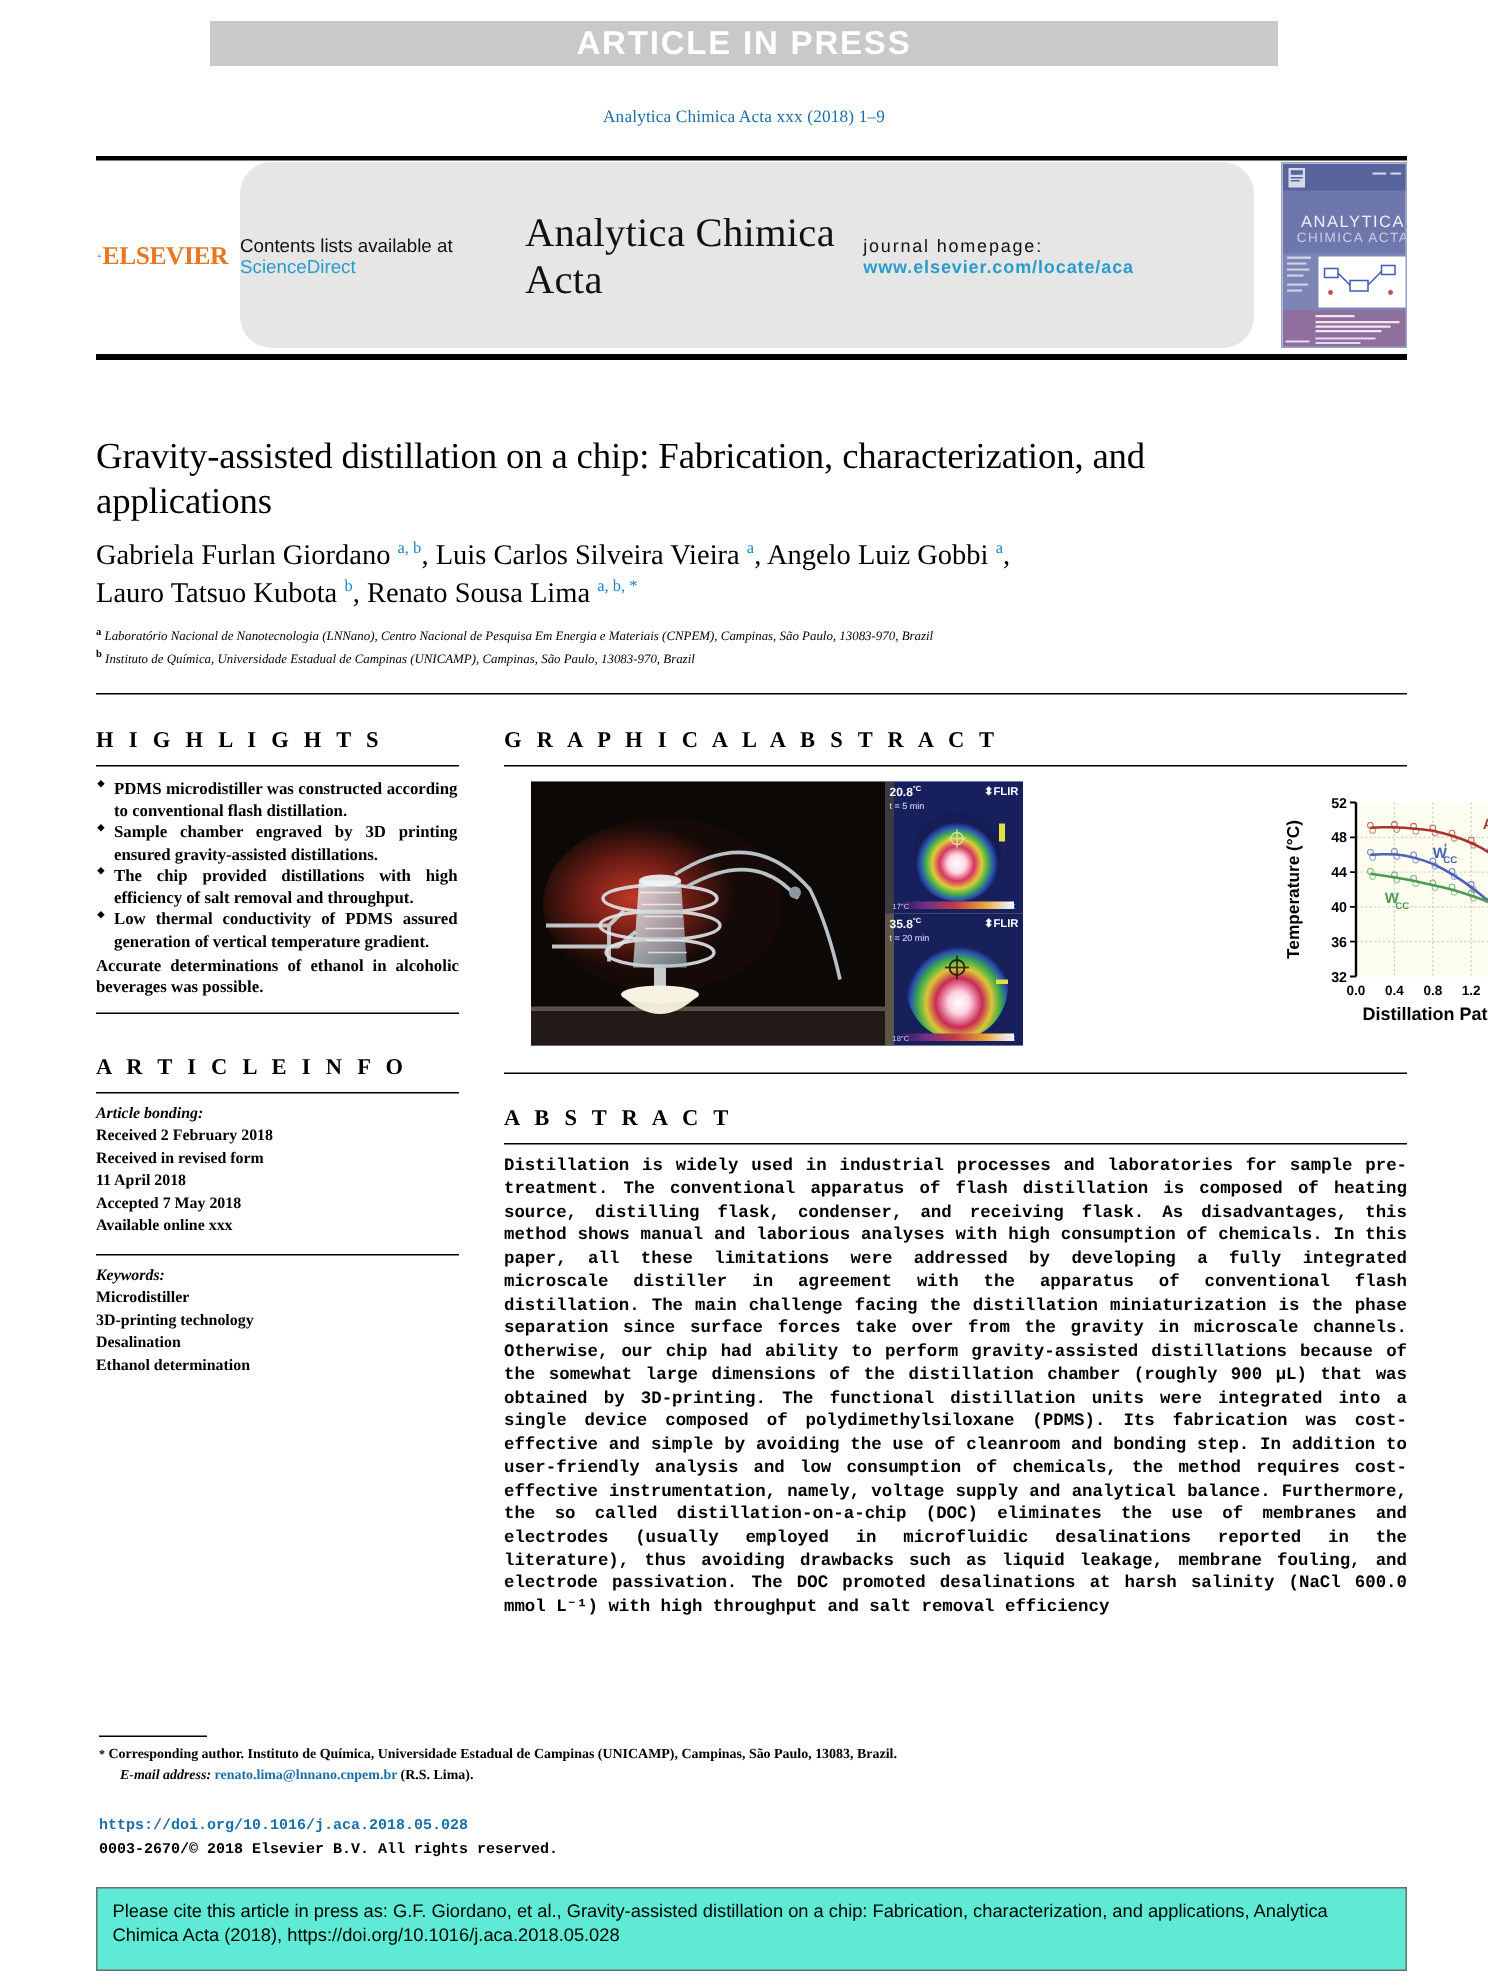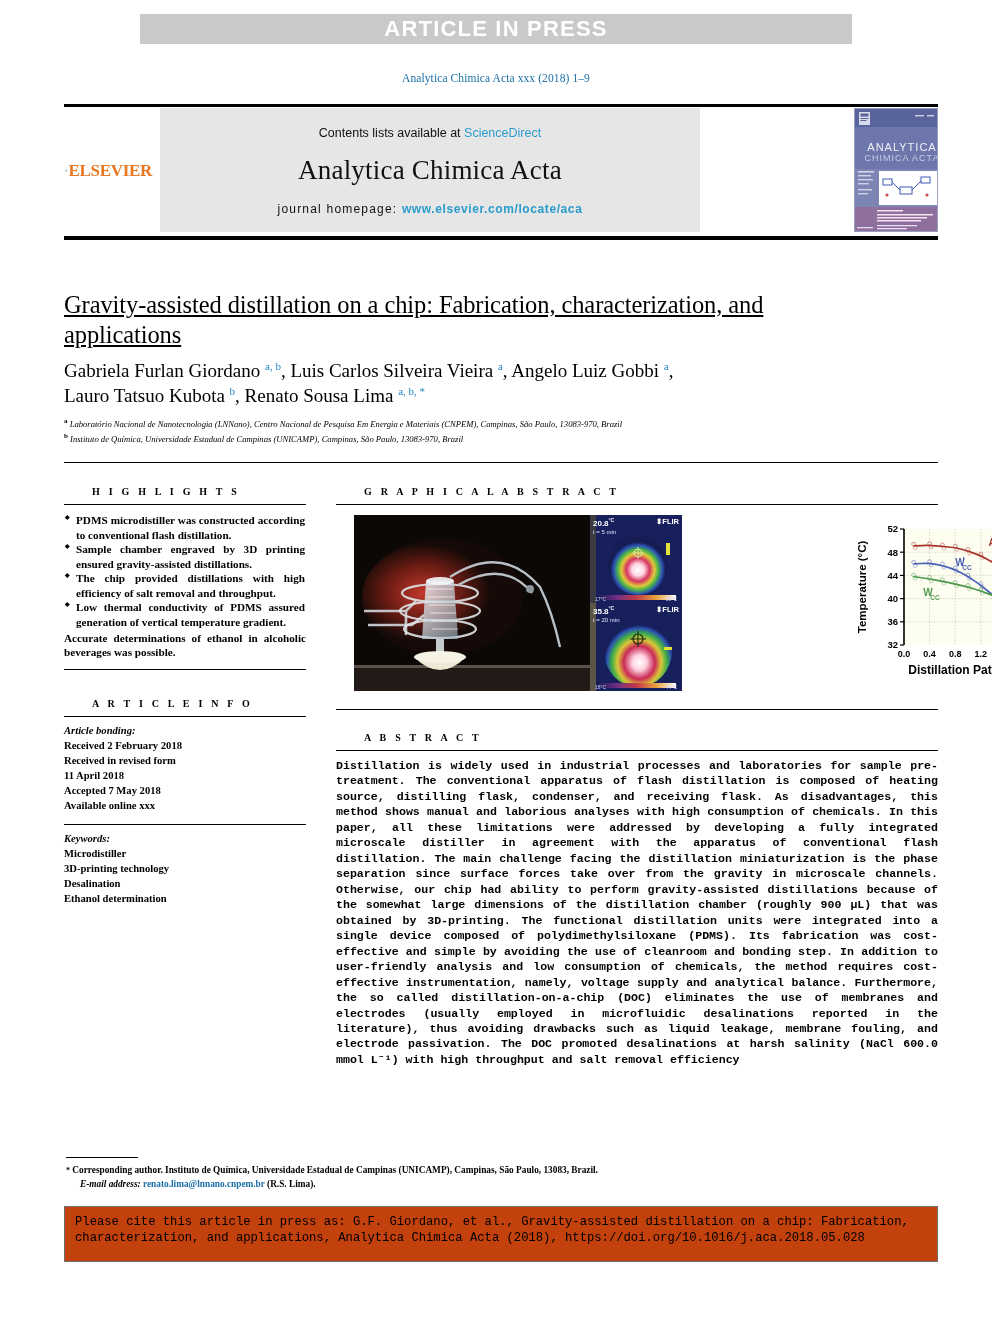--- a/index.html
+++ b/index.html
@@ -40,59 +40,59 @@
     position:absolute; left:0; top:0; width:88px; height:124px;
     display:flex; flex-direction:row; align-items:center; justify-content:flex-end;
     background:#fff;
   }
   .tree { width:78px; height:96px; display:block; }
   .elsevier-word {
     font-family:"Liberation Serif", serif; font-weight:bold; font-size:17px;
     color:#E87722; letter-spacing:-.3px; line-height:1; margin-top:1px;
   }
   .mh-center {
-    position:absolute; left:96px; top:0; width:540px; height:124px;
-    background:#e6e6e6; display:flex; flex-direction:column;
-    align-items:center; justify-content:space-around; padding:10px 0 8px;
+    position:absolute; left:96px; top:0; width:676px; height:124px;
+    background:#e6e6e6; display:flex; flex-direction:row;
+    align-items:center; justify-content:space-around; padding:10px 0 8px;border-radius:21px;
   }
   .mh-contents { font-family:"Liberation Sans", sans-serif; font-size:12.5px; color:#111; }
   .mh-contents .sd { color:#2a9ccc; }
   .mh-title { font-family:"Liberation Serif", serif; font-size:27px; color:#111; letter-spacing:.2px; }
   .mh-home { font-family:"Liberation Sans", sans-serif; font-size:12px; color:#111; letter-spacing:1.2px;}
   .mh-home .url { color:#2a9ccc; font-weight:bold; letter-spacing:.6px;}
   .mh-cover {
     position:absolute; right:0; top:0; width:84px; height:124px; overflow:hidden;
     border:1px solid #9aa0c0;
   }
 
   
   .title {
     position:absolute; left:64px; top:290px; width:810px;
     font-family:"Liberation Serif", serif; font-size:24.5px; line-height:1.22;
-    color:#000; letter-spacing:-.1px;text-decoration:underline;
+    color:#000; letter-spacing:-.1px;
   }
   .authors {
     position:absolute; left:64px; top:358px; width:820px;
     font-family:"Liberation Serif", serif; font-size:19px; line-height:1.33; color:#000;
   }
   .authors sup { color:#1f87c4; font-size:11px; vertical-align:super; }
   .affils {
     position:absolute; left:64px; top:416px; width:840px;
     font-family:"Liberation Serif", serif; font-style:italic; font-size:8.6px;
     line-height:1.52; color:#000;
   }
   .affils sup { font-style:normal; font-weight:bold; font-size:7px; }
 
   
   .hr-dark { position:absolute; background:#000; height:1px; }
 
   
   .sec-head {
-    font-family:"Liberation Serif", serif; font-weight:bold; font-size:10px;
-    letter-spacing:3.2px; color:#000;margin-left:28px;
+    font-family:"Liberation Serif", serif; font-weight:bold; font-size:15px;
+    letter-spacing:3.2px; color:#000;
   }
   .col-left { position:absolute; left:64px; top:486px; width:242px; }
   .col-right { position:absolute; left:336px; top:486px; width:602px; }
 
   .hl-list { margin:1px; padding:0; list-style:none;
     font-family:"Liberation Serif", serif; font-size:11.2px; line-height:1.30;
     font-weight:bold; text-align:justify; }
   .hl-list li { position:relative; padding-left:11px; margin-bottom:0px; }
   .hl-list li::before {
     content:"\25C6"; position:absolute; left:0; top:1px; font-size:6px; color:#000;
@@ -140,23 +140,23 @@
   .fn-em { font-style:italic; }
   .lnk { color:#1a6fa8; }
   .doi-block {
     position:absolute; left:66px; top:1210px; width:800px;
     font-family:Liberation Mono, monospace; font-size:10px; line-height:1.6; font-weight:bold;
   }
   .doi-block .doi { color:#1a6fa8; }
 
   
   .cite-box {
-    position:absolute; left:64px; top:1206px; width:874px; height:56px;
-    background:#c2410c; border:1px solid #6d6d6d; padding:7px 10px;
-    font-family:Liberation Mono, monospace; font-size:12.2px; line-height:1.34; color:#000;
+    position:absolute; left:64px; top:1258px; width:874px; height:56px;
+    background:#5eead4; border:1px solid #6d6d6d; padding:7px 10px;
+    font-family:Liberation Sans, sans-serif; font-size:12.2px; line-height:1.34; color:#000;
   }
 </style>
 </head>
 <body>
 
 <div class="page">
 
   <div class="aip-band">
     <span class="aip-text">ARTICLE IN PRESS</span>
   </div>

